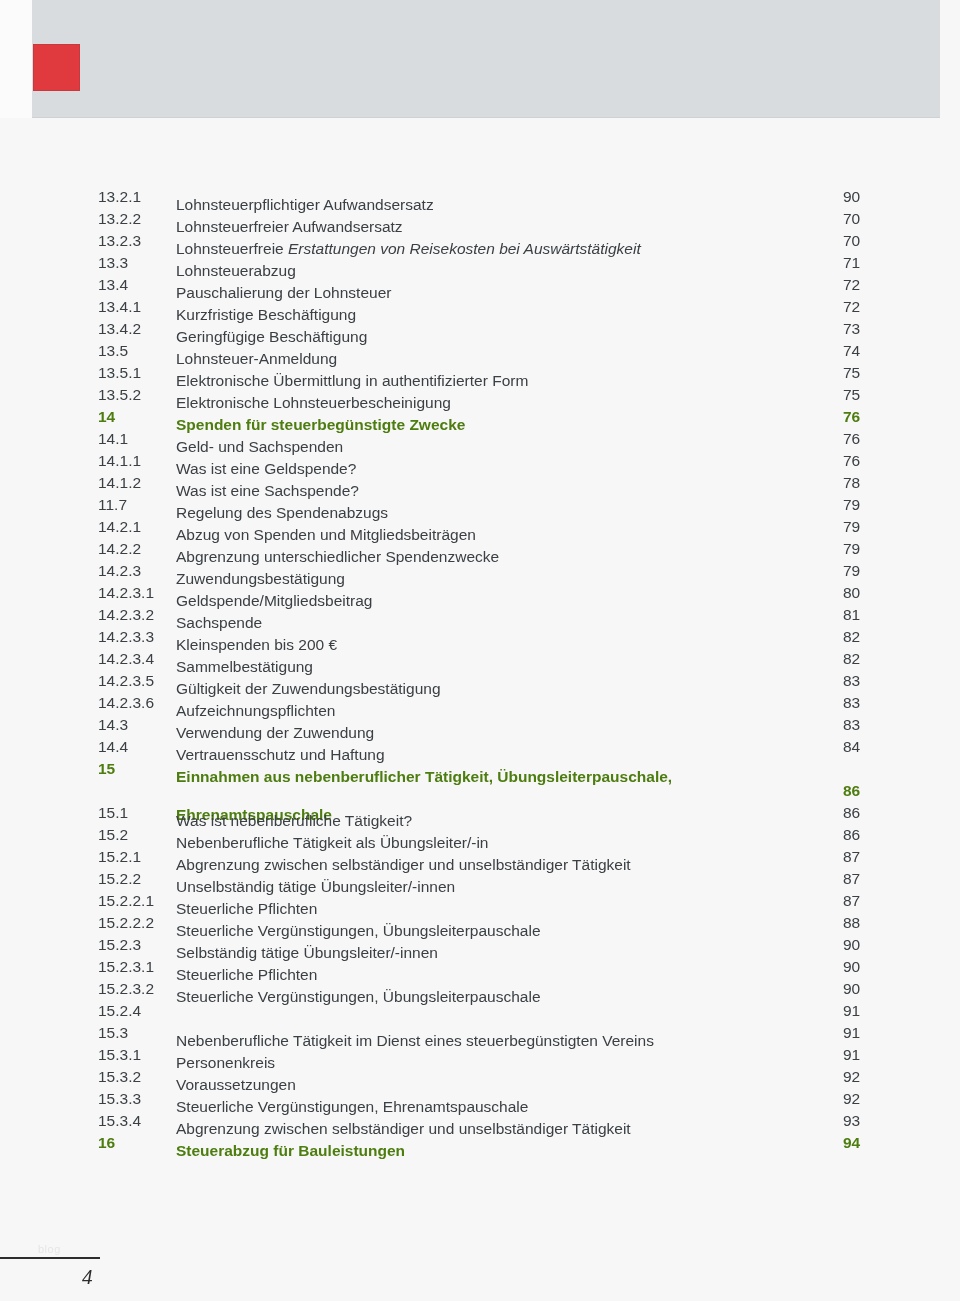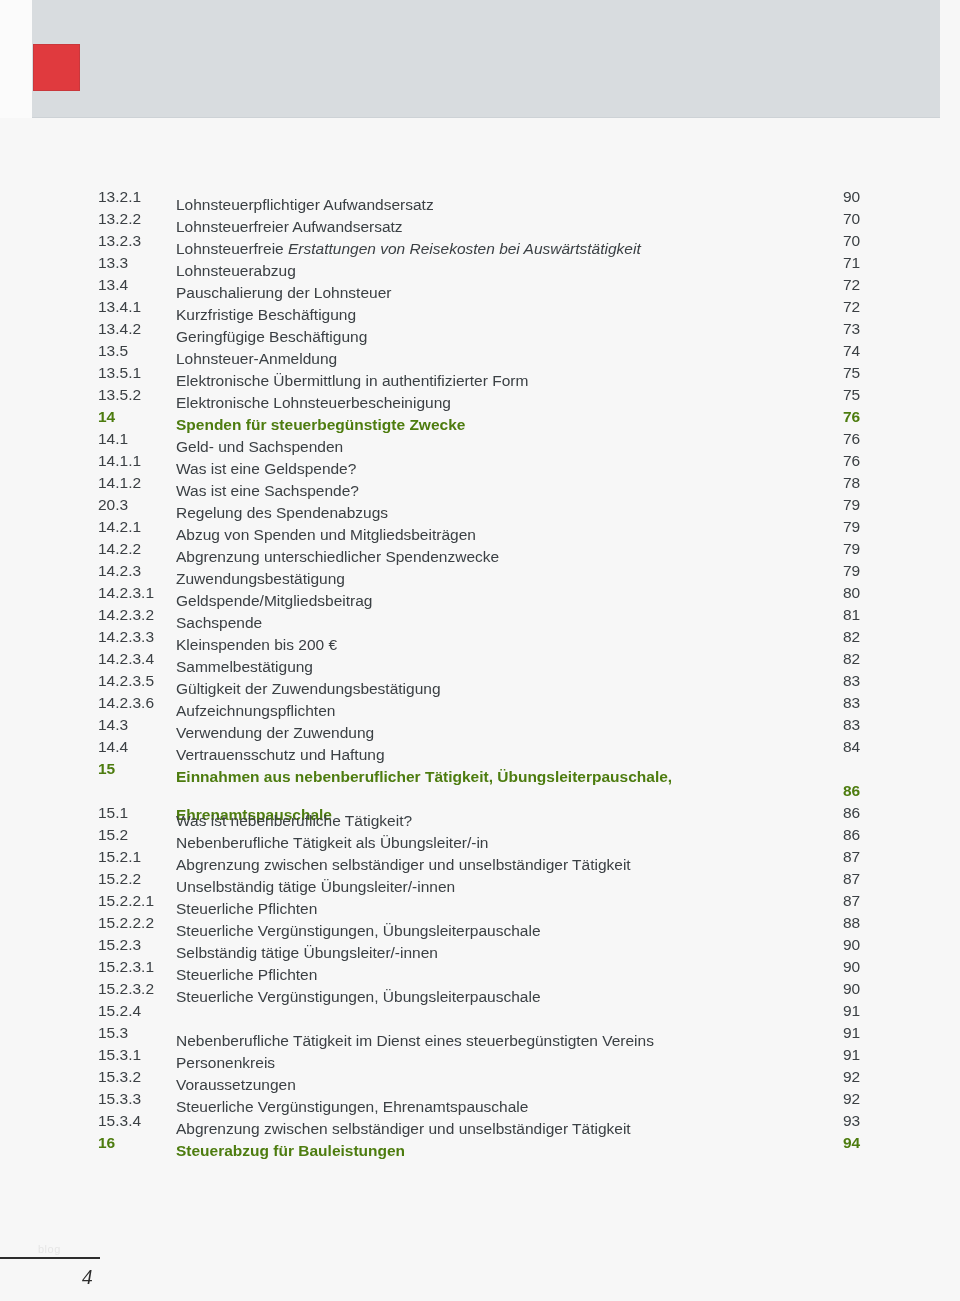--- a/index.html
+++ b/index.html
@@ -227,21 +227,21 @@
         <span class="num">14.1.1</span>
         <span class="title">Was ist eine Geldspende?</span>
         <span class="page">76</span>
       </div>
       <div class="toc-row">
         <span class="num">14.1.2</span>
         <span class="title">Was ist eine Sachspende?</span>
         <span class="page">78</span>
       </div>
       <div class="toc-row">
-        <span class="num">20.3</span>
+        <span class="num">11.7</span>
         <span class="title">Regelung des Spendenabzugs</span>
         <span class="page">79</span>
       </div>
       <div class="toc-row">
         <span class="num">14.2.1</span>
         <span class="title">Abzug von Spenden und Mitgliedsbeiträgen</span>
         <span class="page">79</span>
       </div>
       <div class="toc-row">
         <span class="num">14.2.2</span>

